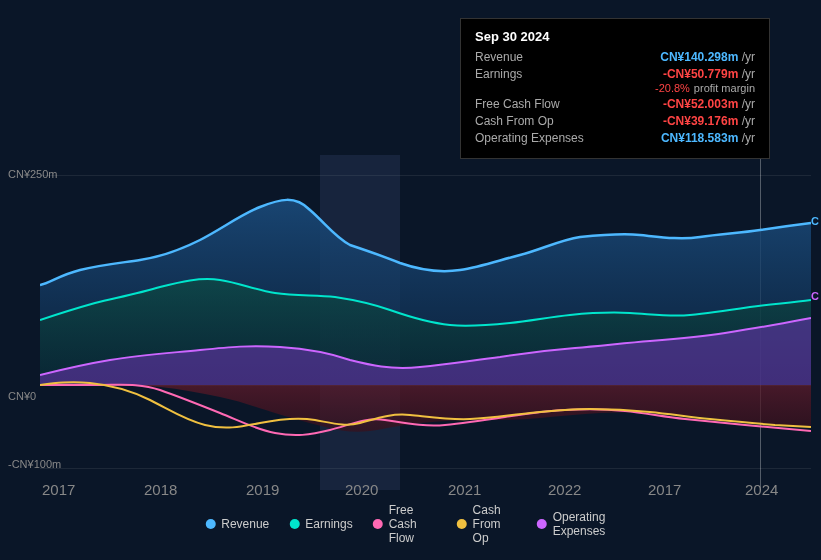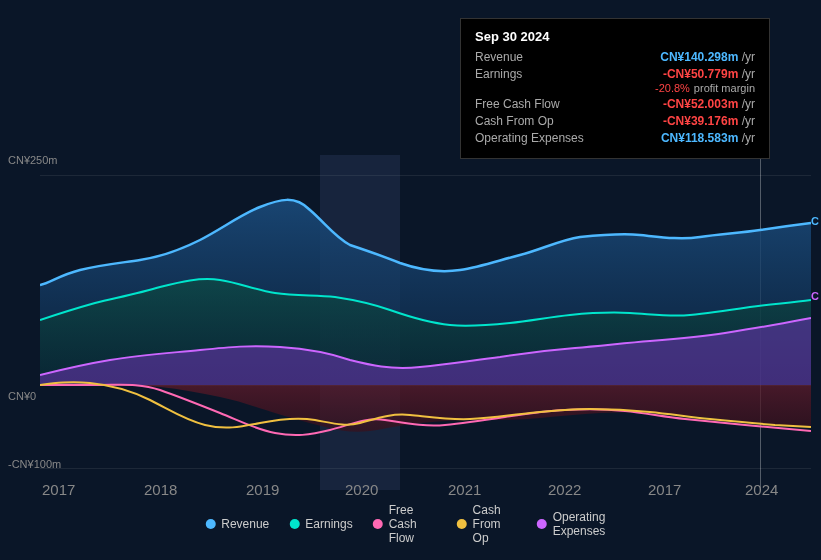--- a/index.html
+++ b/index.html
@@ -167,21 +167,21 @@
       <span class="tooltip-label">Cash From Op</span>
       <span class="tooltip-value val-red">-CN¥39.176m <span style="color:#aaa;font-weight:normal">/yr</span></span>
     </div>
 
     <div class="tooltip-row">
       <span class="tooltip-label">Operating Expenses</span>
       <span class="tooltip-value val-blue">CN¥118.583m <span style="color:#aaa;font-weight:normal">/yr</span></span>
     </div>
   </div>
 
-  <div class="y-label" style="top:154px">CN¥250m</div>
+  <div class="y-label" style="top:168px">CN¥250m</div>
   <div class="y-label" style="top:390px">CN¥0</div>
   <div class="y-label" style="top:458px">-CN¥100m</div>
 
   <div class="grid-line" style="top:175px;"></div>
   <div class="grid-line" style="top:385px;background:rgba(255,255,255,0.15);"></div>
   <div class="grid-line" style="top:468px;"></div>
 
   <div class="highlight-band" style="left:320px;width:80px;"></div>
 
   <div style="position:absolute;left:760px;top:155px;bottom:70px;width:1px;background:rgba(255,255,255,0.3);"></div>

